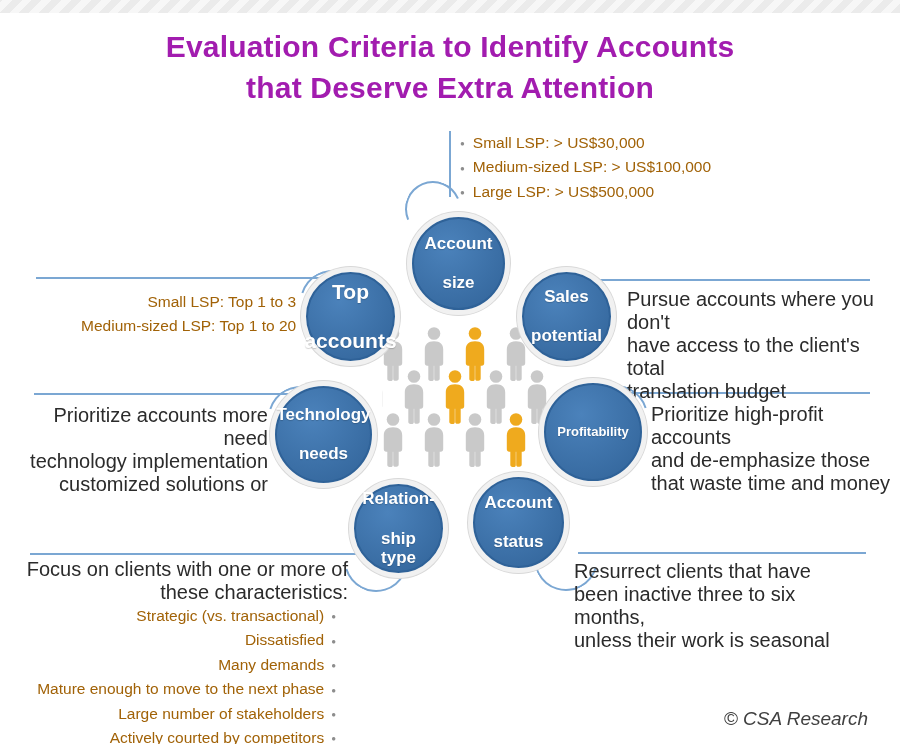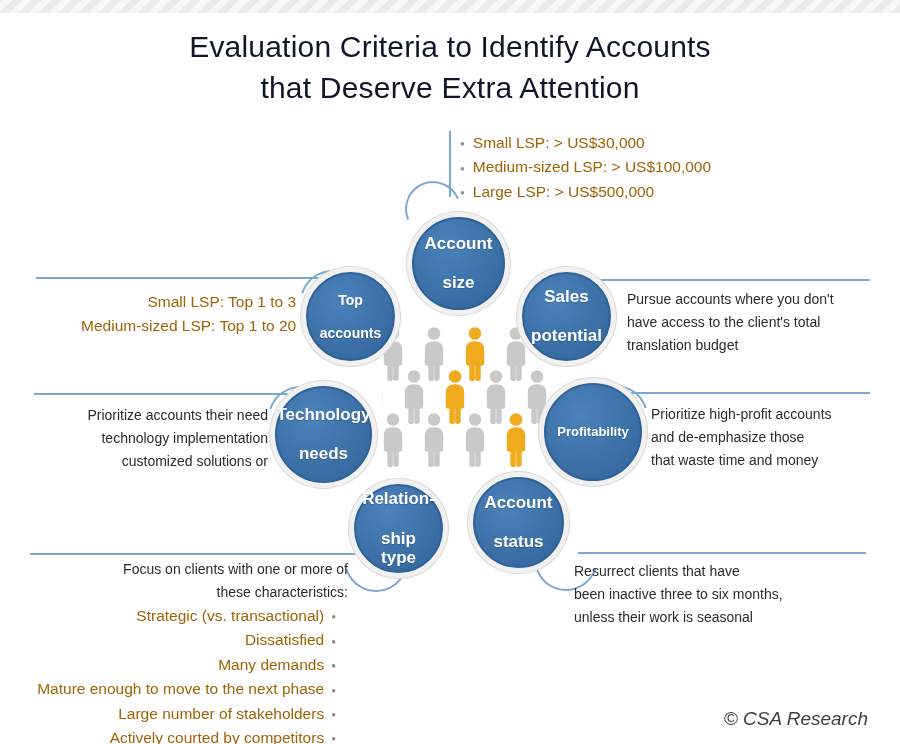--- a/index.html
+++ b/index.html
@@ -28,23 +28,23 @@
       #ebebeb 0px, #ebebeb 7px,
       #f7f7f7 7px, #f7f7f7 14px
     );
   }
   
   #title {
     position: absolute;
     left: 0; top: 26px;
     width: 900px;
     text-align: center;
-    color: #0f172a;
+    color: #a21caf;
     font-size: 30px;
-    font-weight: 400;
+    font-weight: 700;
     line-height: 41px;
     letter-spacing: .2px;
   }
   #title .ln { display: block; }
 
   
   .node {
     position: absolute;
     border-radius: 50%;
     background: #3b73ad;
@@ -84,21 +84,21 @@
     position: absolute;
     border: 2px solid #7ba7d3;
     border-radius: 50%;
     z-index: 2;
   }
 
   
   .blurb {
     position: absolute;
     color: #2b2b2b;
-    font-size: 14px;
+    font-size: 20px;
     line-height: 23px;
     z-index: 4;
   }
   .blurb.right { text-align: left; }
   .blurb.left  { text-align: right; }
 
   .blist {
     position: absolute;
     z-index: 4;
     color: #a16207;
@@ -237,21 +237,21 @@
     </svg>
   </div>
 
   <div class="node" style="left:407px; top:212px; width:103px; height:103px; font-size:17px;">
     <span>
       <span>Account</span><br>
       <span>size</span>
     </span>
   </div>
 
-  <div class="node" style="left:301px; top:267px; width:99px; height:99px; font-size:14px;">
+  <div class="node" style="left:301px; top:267px; width:99px; height:99px; font-size:21px;">
     <span>
       <span>Top</span><br>
       <span>accounts</span>
     </span>
   </div>
 
   <div class="node" style="left:270px; top:381px; width:107px; height:107px; font-size:17px;">
     <span>
       <span>Technology</span><br>
       <span>needs</span>
@@ -296,21 +296,21 @@
     <li>Medium-sized LSP: Top 1 to 20</li>
   </ul>
 
   <div class="blurb right" style="left:627px; top:288px; width:260px;">
     <div>Pursue accounts where you don't</div>
     <div>have access to the client's total</div>
     <div>translation budget</div>
   </div>
 
   <div class="blurb left" style="left:28px; top:404px; width:240px;">
-    <div>Prioritize accounts their need</div>
+    <div>Prioritize accounts more need</div>
     <div>technology implementation</div>
     <div>customized solutions or</div>
   </div>
 
   <div class="blurb right" style="left:651px; top:403px; width:250px;">
     <div>Prioritize high-profit accounts</div>
     <div>and de-emphasize those</div>
     <div>that waste time and money</div>
   </div>
 

